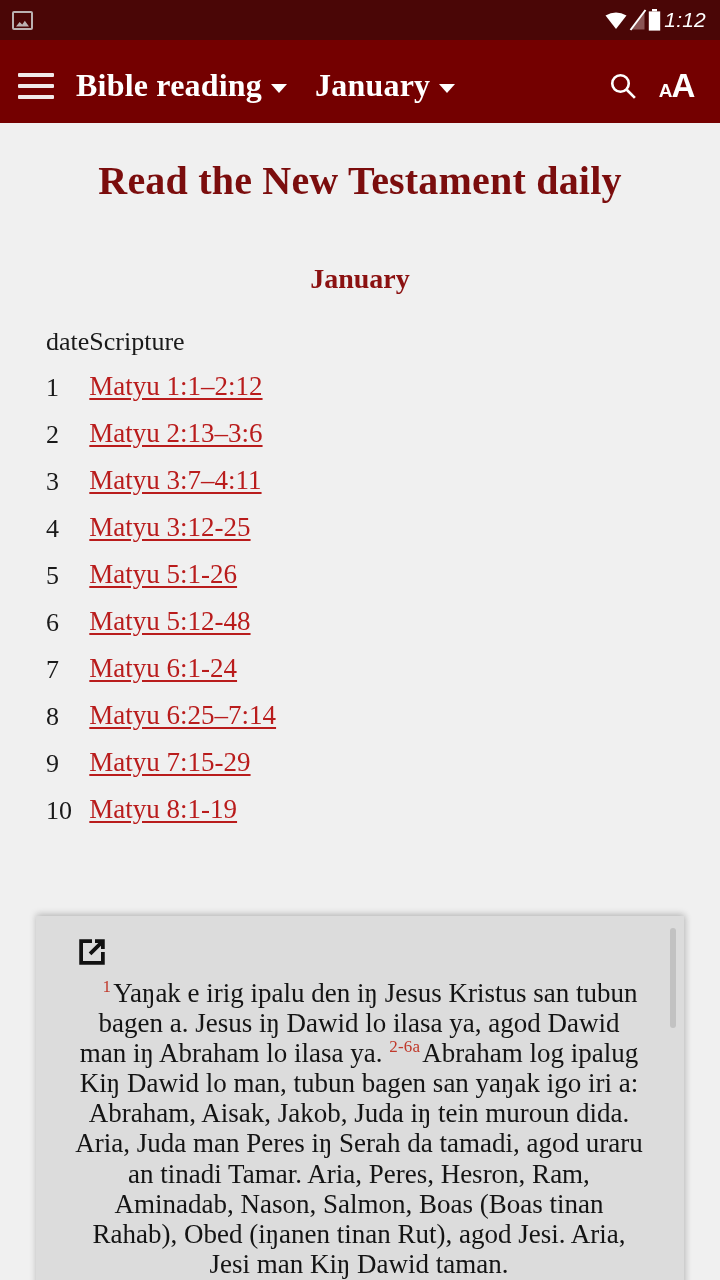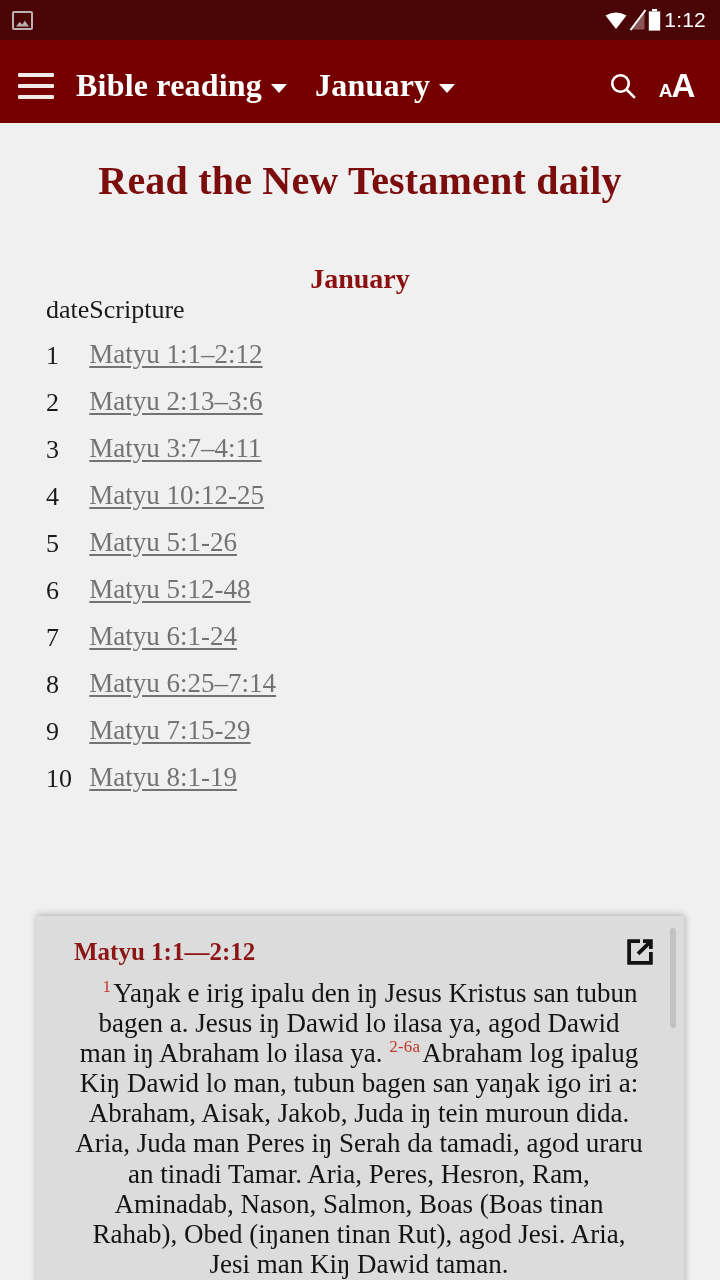--- a/index.html
+++ b/index.html
@@ -12,21 +12,21 @@
   #app { position:relative; width:720px; height:1280px; overflow:hidden; background:#f0f0f0; }
 
   
   .statusbar {
     height:40px; background:#4a0606;
     display:flex; align-items:center; padding:0 12px;
     color:#fff;
   }
   .sb-left { display:flex; align-items:center; gap:8px; }
   .sb-spacer { flex:1; }
-  .sb-right { display:flex; align-items:center; gap:1px; padding-right:2px; }
+  .sb-right { display:flex; align-items:center; gap:1px; padding-right:2px;font-style:italic; }
   .sb-time {
     font-family:"Liberation Sans", sans-serif;
     font-size:21px; color:#ffffff; letter-spacing:.2px;
     margin-left:2px;
   }
   .icon-photo {
     width:21px; height:19px; border:2px solid #cfcfcf; border-radius:2px;
     position:relative; opacity:.85;
   }
   .icon-photo::after{
@@ -72,29 +72,29 @@
   .content { position:relative; height:1157px; background:#f0f0f0; overflow:hidden; padding-top:34px;border-radius:24px; }
   .page-title {
     text-align:center; color:#7b0d0d; font-weight:bold;
     font-size:40px; font-family:"Liberation Serif", serif;
     padding:0 20px; letter-spacing:.2px;
   }
   .month-head {
     text-align:center; color:#8b1111; font-weight:bold;
     font-size:28px; margin-top:59px; font-family:"Liberation Serif", serif;
   }
-  table.schedule { width:100%; border-collapse:collapse; margin-top:0; }
+  table.schedule { width:100%; border-collapse:collapse; margin-top:32px; }
   table.schedule th, table.schedule td { text-align:left; padding:0; }
   table.schedule th { font-weight:normal; font-size:26px; color:#1a1a1a; padding-bottom:14px; }
   table.schedule th.c-date, table.schedule td.c-date { width:68px; padding-left:46px; }
   table.schedule th.c-scr, table.schedule td.c-scr { padding-left:0px; }
   table.schedule td { font-size:26px; color:#1a1a1a; height:47px; vertical-align:top; }
   table.schedule td.c-date { padding-top:2px; }
   .scr-link {
-    color:#737373; text-decoration:underline; text-underline-offset:3px;
+    color:#b91c1c; text-decoration:underline; text-underline-offset:3px;
     font-size:27px; cursor:pointer;
   }
 
   
   .popup {
     position:absolute; left:36px; top:793px; width:648px; height:487px;
     background:#dcdcdc;
     box-shadow:0 -2px 7px rgba(0,0,0,.18), 2px 0 7px rgba(0,0,0,.10);
     overflow:hidden;
   }
@@ -201,21 +201,21 @@
           <tr>
             <td class="c-date">2</td>
             <td class="c-scr"><span class="scr-link">Matyu 2:13–3:6</span></td>
           </tr>
           <tr>
             <td class="c-date">3</td>
             <td class="c-scr"><span class="scr-link">Matyu 3:7–4:11</span></td>
           </tr>
           <tr>
             <td class="c-date">4</td>
-            <td class="c-scr"><span class="scr-link">Matyu 10:12-25</span></td>
+            <td class="c-scr"><span class="scr-link">Matyu 3:12-25</span></td>
           </tr>
           <tr>
             <td class="c-date">5</td>
             <td class="c-scr"><span class="scr-link">Matyu 5:1-26</span></td>
           </tr>
           <tr>
             <td class="c-date">6</td>
             <td class="c-scr"><span class="scr-link">Matyu 5:12-48</span></td>
           </tr>
           <tr>
@@ -232,21 +232,20 @@
           </tr>
           <tr>
             <td class="c-date">10</td>
             <td class="c-scr"><span class="scr-link">Matyu 8:1-19</span></td>
           </tr>
         </tbody>
     </table>
 
     <div class="popup">
       <div class="popup-head">
-        <span class="popup-title">Matyu 1:1—2:12</span>
         <svg class="popup-open" viewBox="0 0 24 24">
           <path d="M3.5 3.5 H12 V6 H6 V18 H18 V12 H20.5 V20.5 H3.5 Z" fill="#111111"></path>
           <path d="M14 3.5 H20.5 V10 H18 V7.8 L11.6 14.2 L9.8 12.4 L16.2 6 H14 Z" fill="#111111"></path>
         </svg>
       </div>
 
       <div class="popup-body">
         <p><span class="vnum">1</span><span>Yaŋak e irig ipalu den iŋ Jesus Kristus san tubun bagen a. Jesus iŋ Dawid lo ilasa ya, agod Dawid man iŋ Abraham lo ilasa ya.</span> <span class="vnum">2-6a</span><span>Abraham log ipalug Kiŋ Dawid lo man, tubun bagen san yaŋak igo iri a: Abraham, Aisak, Jakob, Juda iŋ tein muroun dida. Aria, Juda man Peres iŋ Serah da tamadi, agod uraru an tinadi Tamar. Aria, Peres, Hesron, Ram, Aminadab, Nason, Salmon, Boas (Boas tinan Rahab), Obed (iŋanen tinan Rut), agod Jesi. Aria, Jesi man Kiŋ Dawid taman.</span></p>
 
       </div>

